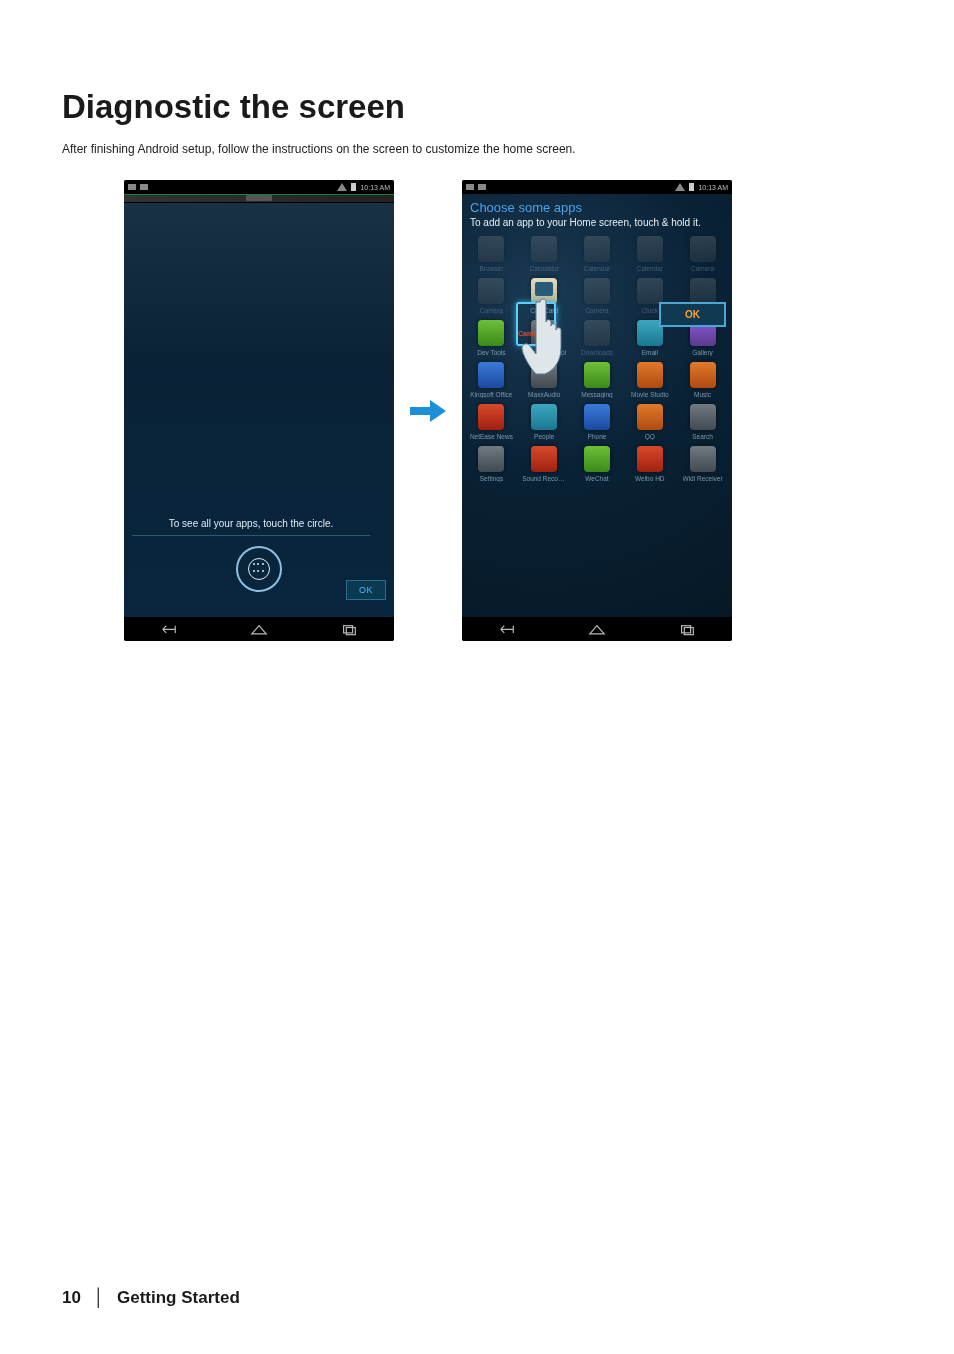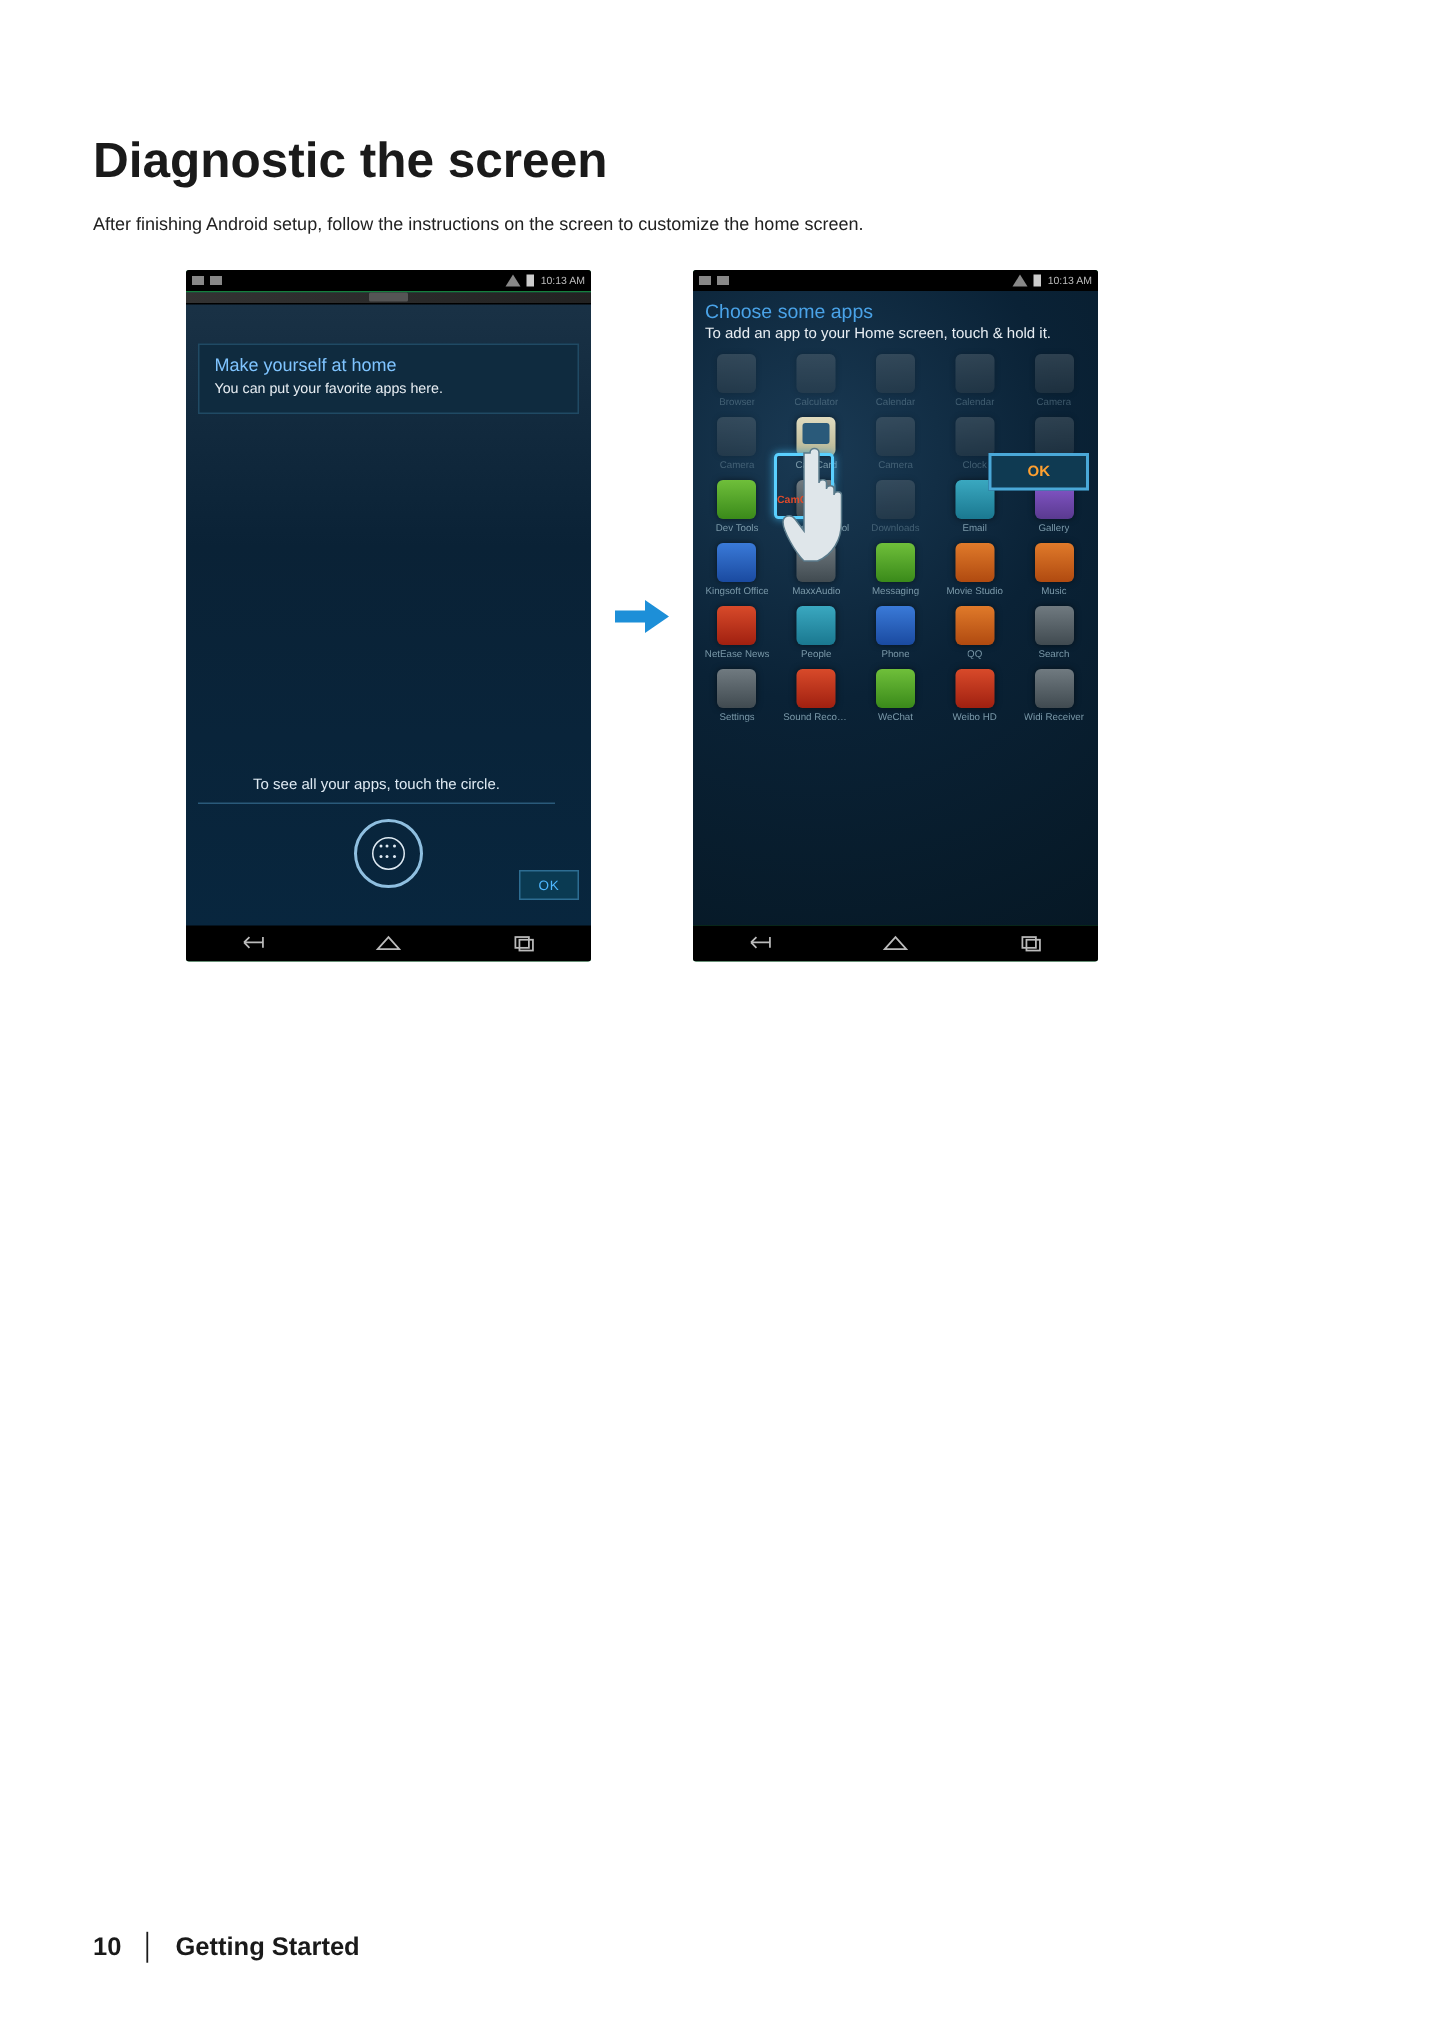--- a/index.html
+++ b/index.html
@@ -190,24 +190,20 @@
         <div class="sb-icon"></div>
       </div>
       <div class="right">
         <div class="sb-wifi"></div>
         <div class="sb-batt"></div>
         <span>10:13 AM</span>
       </div>
     </div>
     <div class="phone1-body">
       <div class="phone1-scrollhint"></div>
-      <div class="panel1">
-        <div class="p-title">Make yourself at home</div>
-        <div class="p-sub">You can put your favorite apps here.</div>
-      </div>
       <div class="tip-line">To see all your apps, touch the circle.</div>
       <div class="apps-circle">
         <div class="apps-inner">
           <div class="dots-grid">
               <span></span>
               <span></span>
               <span></span>
               <span></span>
               <span></span>
               <span></span>

